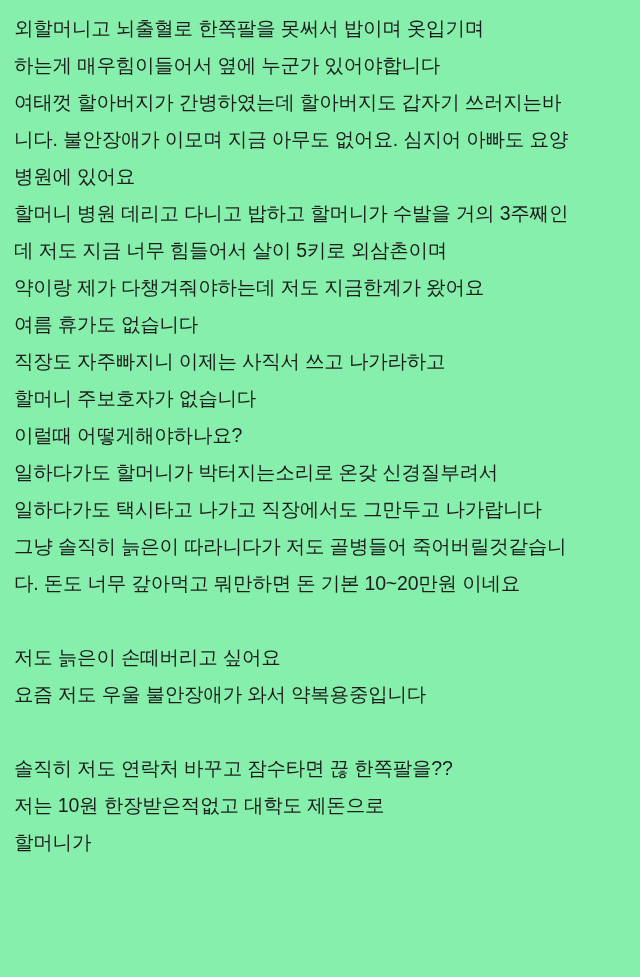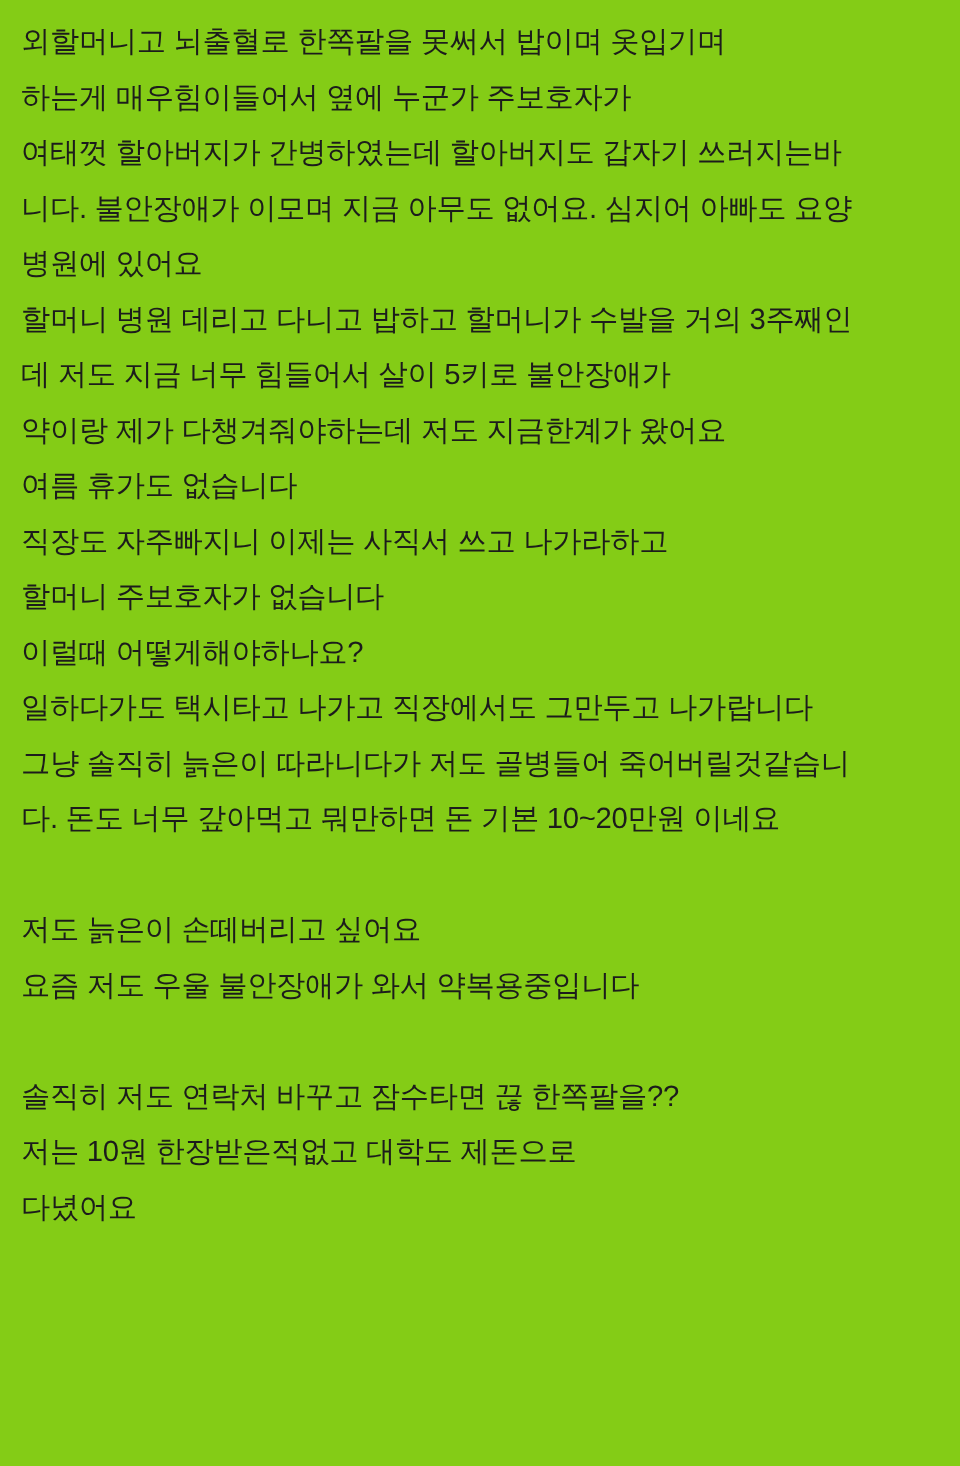--- a/index.html
+++ b/index.html
@@ -12,54 +12,55 @@
     height: 977px;
     font-family: "Liberation Sans", "DejaVu Sans", sans-serif;
     color: #1a1a1a;
     overflow: hidden;
   }
   #page {
     width: 640px;
     height: 977px;
     box-sizing: border-box;
     padding: 10px 14px 0 14px;
-    background: #84cc16;
+    background: #86efac;
   }
   .para {
     font-size: 19.5px;
     line-height: 37px;
     letter-spacing: -0.2px;
     word-break: break-all;
     margin: 0;
     color: #1c1c1c;
     font-weight: 400;
   }
   .blank-line {
     height: 37px;
   }
 </style>
 </head>
 <body>
 
 <div id="page">
   <p class="para">외할머니고 뇌출혈로 한쪽팔을 못써서 밥이며 옷입기며</p>
-  <p class="para">하는게 매우힘이들어서 옆에 누군가 주보호자가</p>
+  <p class="para">하는게 매우힘이들어서 옆에 누군가 있어야합니다</p>
   <p class="para">여태껏 할아버지가 간병하였는데 할아버지도 갑자기 쓰러지는바</p>
   <p class="para">니다. 불안장애가 이모며 지금 아무도 없어요. 심지어 아빠도 요양</p>
   <p class="para">병원에 있어요</p>
   <p class="para">할머니 병원 데리고 다니고 밥하고 할머니가 수발을 거의 3주째인</p>
-  <p class="para">데 저도 지금 너무 힘들어서 살이 5키로 불안장애가</p>
+  <p class="para">데 저도 지금 너무 힘들어서 살이 5키로 외삼촌이며</p>
   <p class="para">약이랑 제가 다챙겨줘야하는데 저도 지금한계가 왔어요</p>
   <p class="para">여름 휴가도 없습니다</p>
   <p class="para">직장도 자주빠지니 이제는 사직서 쓰고 나가라하고</p>
   <p class="para">할머니 주보호자가 없습니다</p>
   <p class="para">이럴때 어떻게해야하나요?</p>
+  <p class="para">일하다가도 할머니가 박터지는소리로 온갖 신경질부려서</p>
   <p class="para">일하다가도 택시타고 나가고 직장에서도 그만두고 나가랍니다</p>
   <p class="para">그냥 솔직히 늙은이 따라니다가 저도 골병들어 죽어버릴것같습니</p>
   <p class="para">다. 돈도 너무 갚아먹고 뭐만하면 돈 기본 10~20만원 이네요</p>
   <div class="blank-line"></div>
   <p class="para">저도 늙은이 손떼버리고 싶어요</p>
   <p class="para">요즘 저도 우울 불안장애가 와서 약복용중입니다</p>
   <div class="blank-line"></div>
   <p class="para">솔직히 저도 연락처 바꾸고 잠수타면 끊 한쪽팔을??</p>
   <p class="para">저는 10원 한장받은적없고 대학도 제돈으로</p>
-  <p class="para">다녔어요</p>
+  <p class="para">할머니가</p>
 </div>
 
 </body></html>

